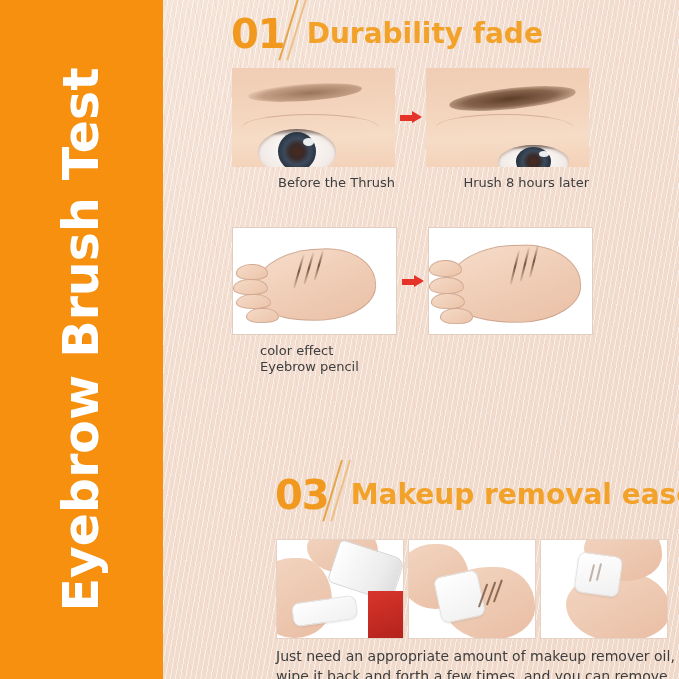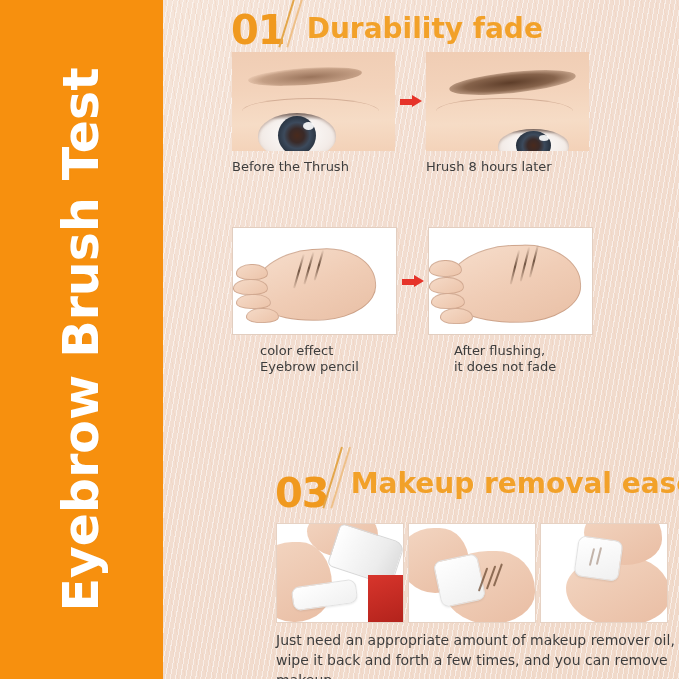--- a/index.html
+++ b/index.html
@@ -39,22 +39,22 @@
     position:absolute;left:163px;top:0;width:516px;height:679px;
   }
 
   .section{position:absolute;left:0;width:516px;}
   #sec1{top:0;height:215px;}
   #sec2{top:215px;height:225px;}
   #sec3{top:461px;height:239px;margin-left:44px;}
 
   
   .heading{
-    position:relative;height:52px;
-    display:flex;align-items:flex-end;
+    position:relative;height:68px;
+    display:flex;align-items:center;
   }
   .heading .num{
     font-family:"DejaVu Sans", sans-serif;
     font-weight:bold;
     font-size:40px;
     color:#f0991e;
     line-height:44px;
     margin-left:68px;
     letter-spacing:-1px;
   }
@@ -265,23 +265,23 @@
           <div class="lid"></div>
           <div class="eyeball">
             <div class="lashline"></div>
             <div class="iris"></div>
             <div class="glint"></div>
           </div>
         </div>
       </div>
 
       <div class="cap-row" style="margin-top:8px;">
-        <div class="caption" style="width:163px;text-align:left;">Before the Thrush</div>
+        <div class="caption" style="width:163px;text-align:right;">Before the Thrush</div>
         <div style="width:31px;"></div>
-        <div class="caption" style="width:163px;text-align:left;">Hrush 8 hours later</div>
+        <div class="caption" style="width:163px;text-align:right;">Hrush 8 hours later</div>
       </div>
     </div>
 
     <div class="section" id="sec2">
 
 
       <div class="pair" style="margin-top:12px;">
         <div class="photo hand hand1">
           <div class="palm"></div>
           <div class="finger f1"></div>
@@ -311,24 +311,20 @@
           <div class="stroke s3"></div>
         </div>
       </div>
 
       <div class="cap-row" style="margin-top:8px;">
         <div style="width:163px;padding-left:28px;box-sizing:border-box;">
           <div class="caption">color effect</div>
           <div class="caption">Eyebrow pencil</div>
         </div>
         <div style="width:31px;"></div>
-        <div style="width:163px;padding-left:28px;box-sizing:border-box;">
-          <div class="caption">After flushing,</div>
-          <div class="caption">it does not fade</div>
-        </div>
       </div>
     </div>
 
     <div class="section" id="sec3">
 
       <div class="heading">
         <span class="num">03</span>
         <span class="slash">
             <i></i>
             <i class="b"></i>

